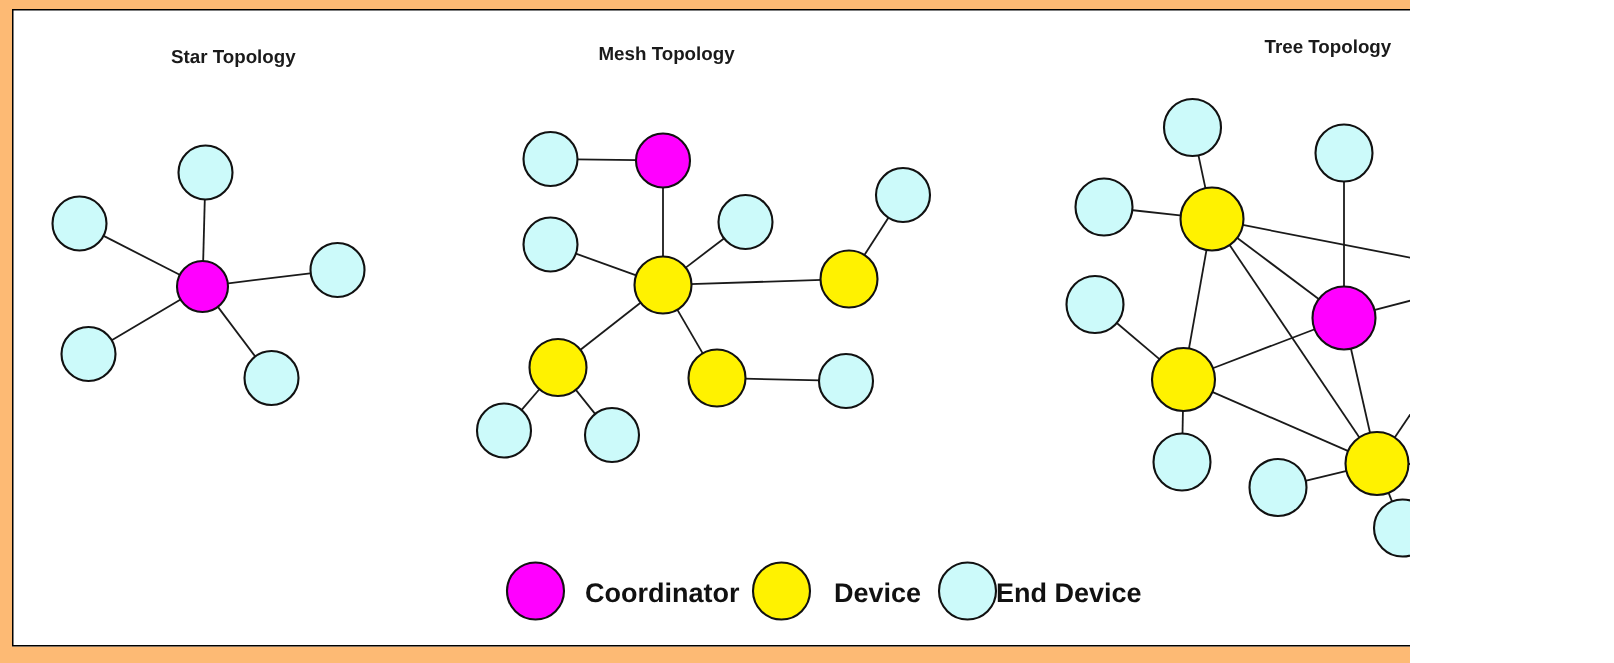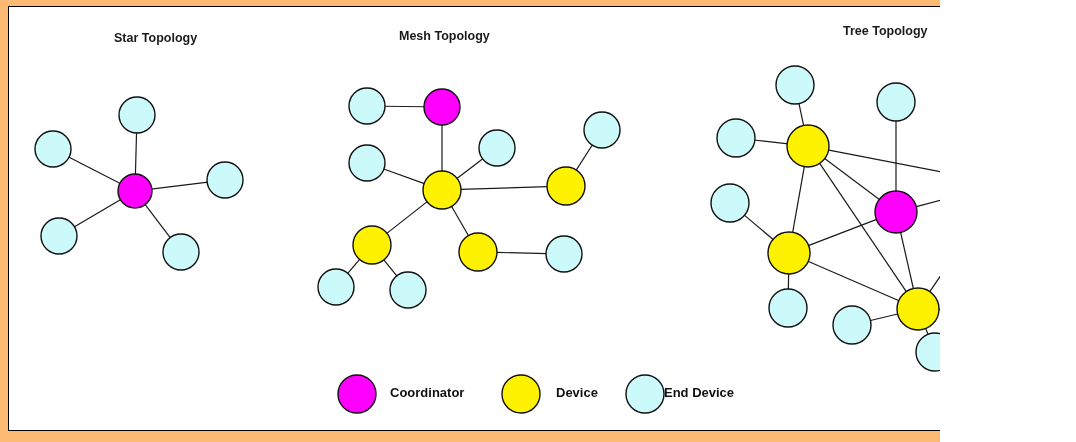--- a/index.html
+++ b/index.html
@@ -40,21 +40,21 @@
     font-size: 12.5px;
     color: #1a1a1a;
     white-space: nowrap;
     font-family: "Liberation Sans", sans-serif;
   }
   #title-star   { left: 114px; top: 31px; }
   #title-tree   { left: 399px; top: 29px; }
   #title-mesh   { left: 843px; top: 24px; }
   .legend-label {
     position: absolute;
-    font-size: 13px;
+    font-size: 18px;
     color: #111111;
     white-space: nowrap;
     font-family: "Liberation Sans", sans-serif;
   }
   #legend-label-0 { left: 390px; top: 385px; }
   #legend-label-1 { left: 556px; top: 385px; }
   #legend-label-2 { left: 664px; top: 385px; }
 </style>
 </head>
 <body>

